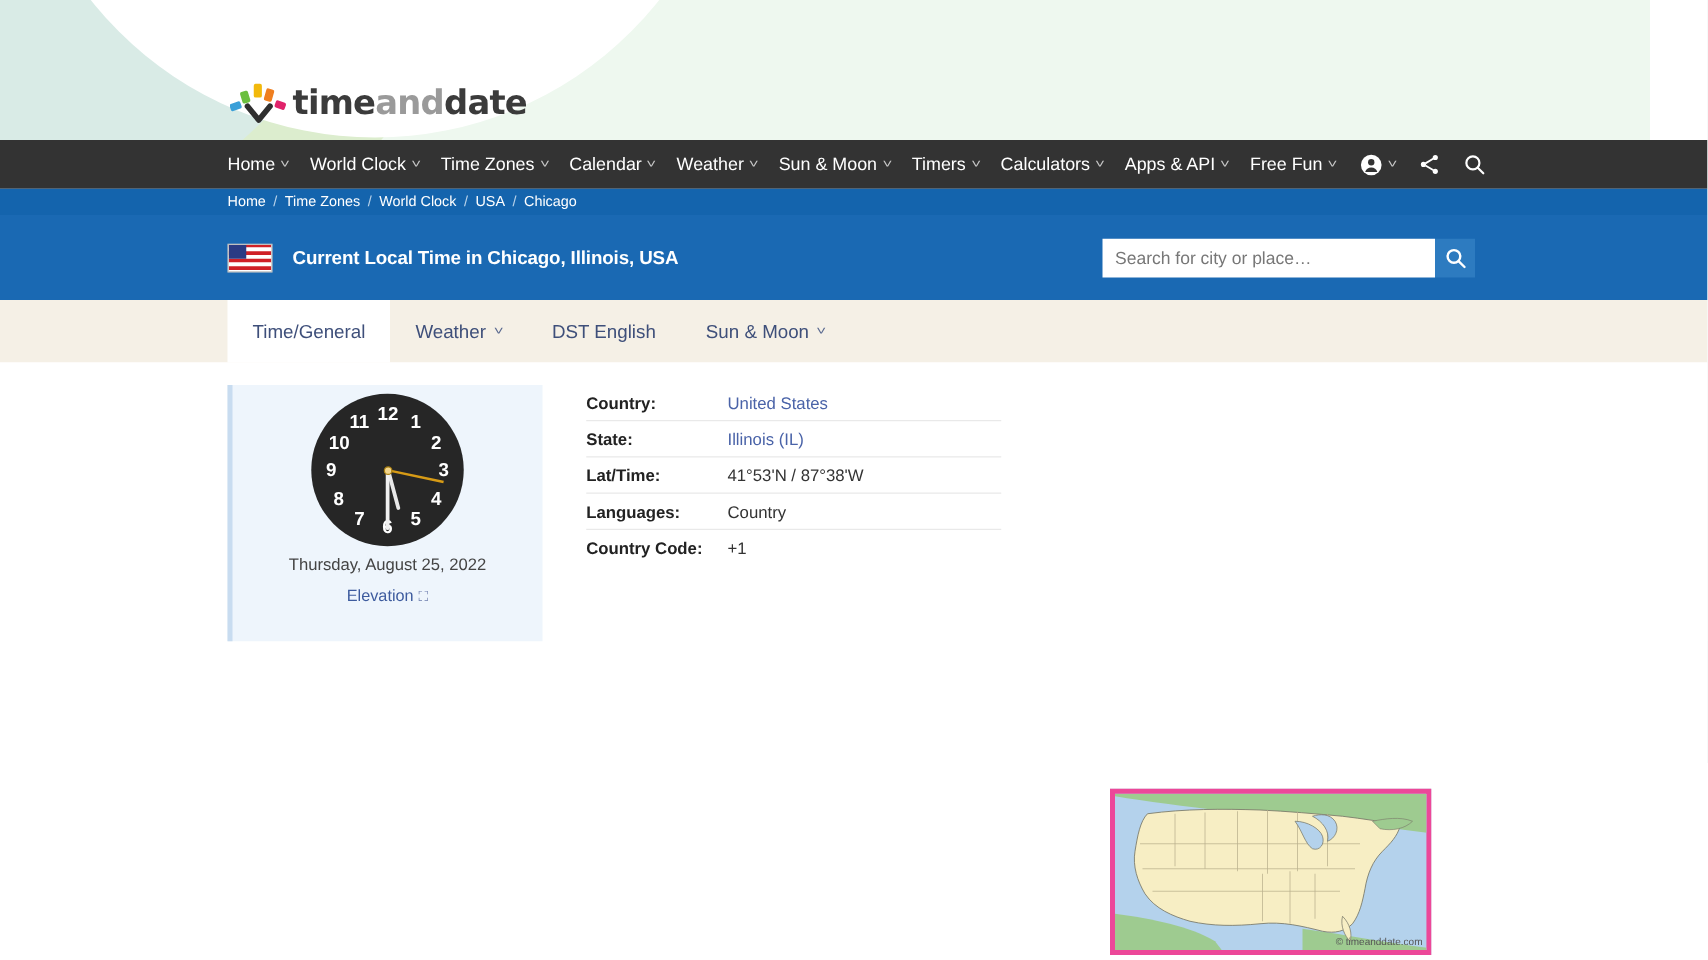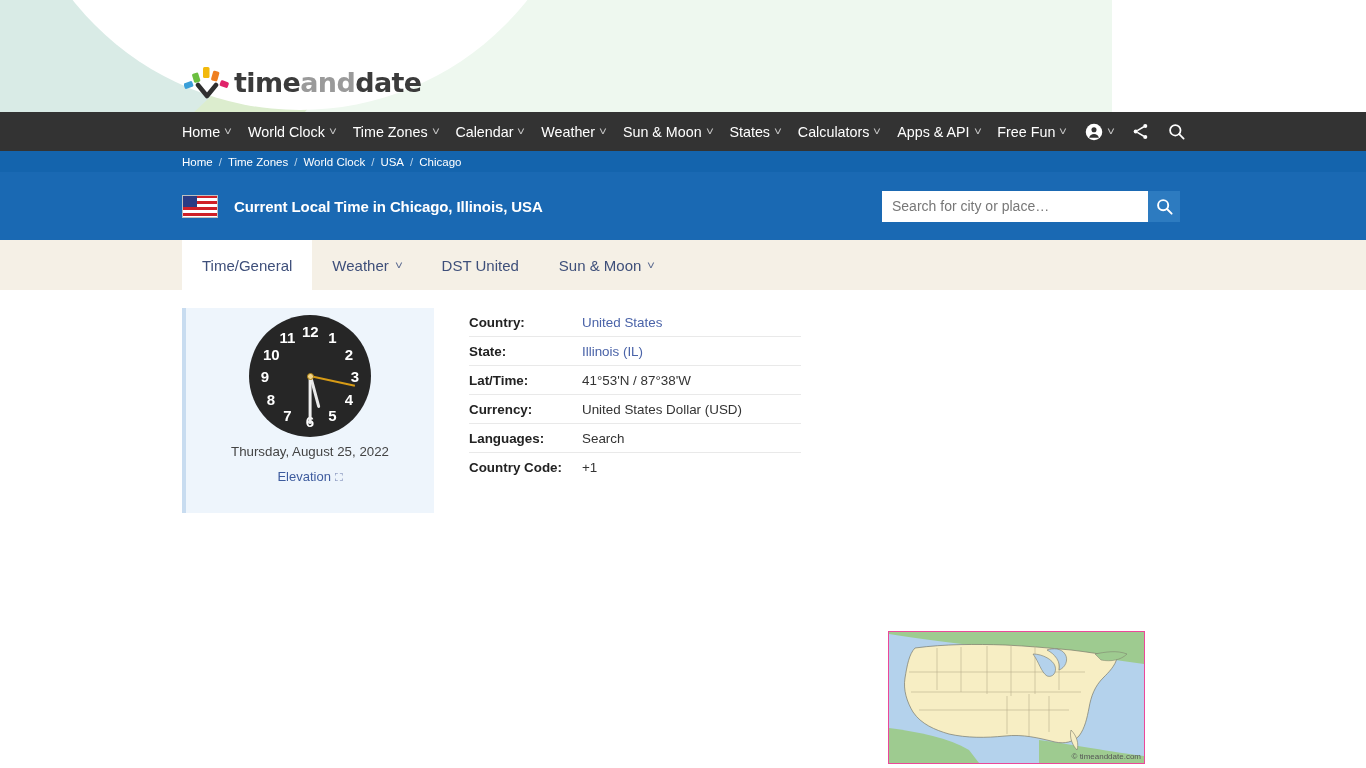--- a/index.html
+++ b/index.html
@@ -8,21 +8,21 @@
     width: 1366px; height: 768px;
     overflow: hidden;
     background: #ffffff;
     font-family: "Liberation Sans", sans-serif;
     -webkit-font-smoothing: antialiased;
   }
 
   
   .banner {
     position: relative;
-    width: 1112px; height: 112px;
+    width: 1320px; height: 112px;
     background: #eef8ef;
     overflow: hidden;
   }
   .banner .arc {
     position: absolute;
     border-radius: 50%;
   }
   .arc1 { 
     width: 1500px; height: 1500px;
     left: -1100px; top: -1020px;
@@ -238,21 +238,21 @@
   .infok { width: 113px; font-weight: bold; color: #222; }
   .infov { color: #333; }
   .infov.link { color: #4a63a8; cursor: pointer; }
 
   
   .mapbox {
     position: absolute;
     left: 888px; top: 341px;
     width: 257px; height: 133px;
     background: #b3d0ea;
-    border: 1px solid #ec4899;
+    border: 4px solid #ec4899;
     overflow: hidden;
   }
   .mapcredit {
     position: absolute; right: 3px; bottom: 2px;
     font-size: 8px; color: #555;
     font-family: "Liberation Sans", sans-serif;
   }
 </style>
 </head>
 <body>
@@ -298,21 +298,21 @@
       </div>
       <div class="navitem">
         <span>Weather</span>
         <span class="caret">˅</span>
       </div>
       <div class="navitem">
         <span>Sun &amp; Moon</span>
         <span class="caret">˅</span>
       </div>
       <div class="navitem">
-        <span>States</span>
+        <span>Timers</span>
         <span class="caret">˅</span>
       </div>
       <div class="navitem">
         <span>Calculators</span>
         <span class="caret">˅</span>
       </div>
       <div class="navitem">
         <span>Apps &amp; API</span>
         <span class="caret">˅</span>
       </div>
@@ -391,21 +391,21 @@
 <div class="tabbar">
   <div id="tabs" style="display:flex;align-items:stretch;">
       <div class="tab active">
         <span>Time/General</span>
       </div>
       <div class="tab">
         <span>Weather</span>
         <span class="caret">˅</span>
       </div>
       <div class="tab">
-        <span>DST United</span>
+        <span>DST English</span>
       </div>
       <div class="tab">
         <span>Sun &amp; Moon</span>
         <span class="caret">˅</span>
       </div>
     </div>
 </div>
 
 <div class="content">
   <div class="topgrid">
@@ -445,26 +445,22 @@
           </div>
           <div class="inforow">
             <div class="infok">State:</div>
             <div class="infov link">Illinois (IL)</div>
           </div>
           <div class="inforow">
             <div class="infok">Lat/Time:</div>
             <div class="infov">41°53'N / 87°38'W</div>
           </div>
           <div class="inforow">
-            <div class="infok">Currency:</div>
-            <div class="infov">United States Dollar (USD)</div>
-          </div>
-          <div class="inforow">
             <div class="infok">Languages:</div>
-            <div class="infov">Search</div>
+            <div class="infov">Country</div>
           </div>
           <div class="inforow">
             <div class="infok">Country Code:</div>
             <div class="infov">+1</div>
           </div>
         </div>
     </div>
   </div>
 
   <div class="mapbox">

